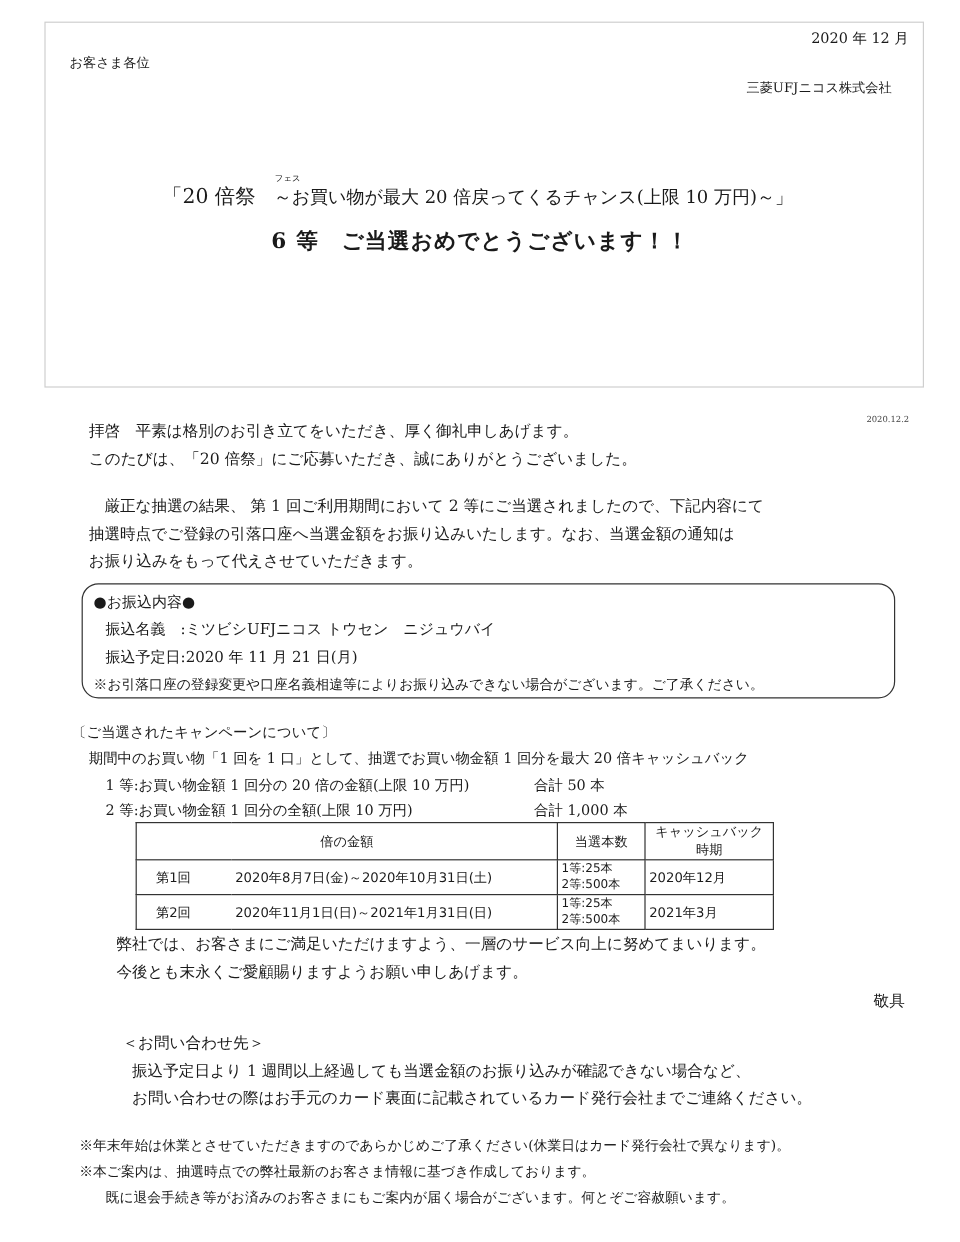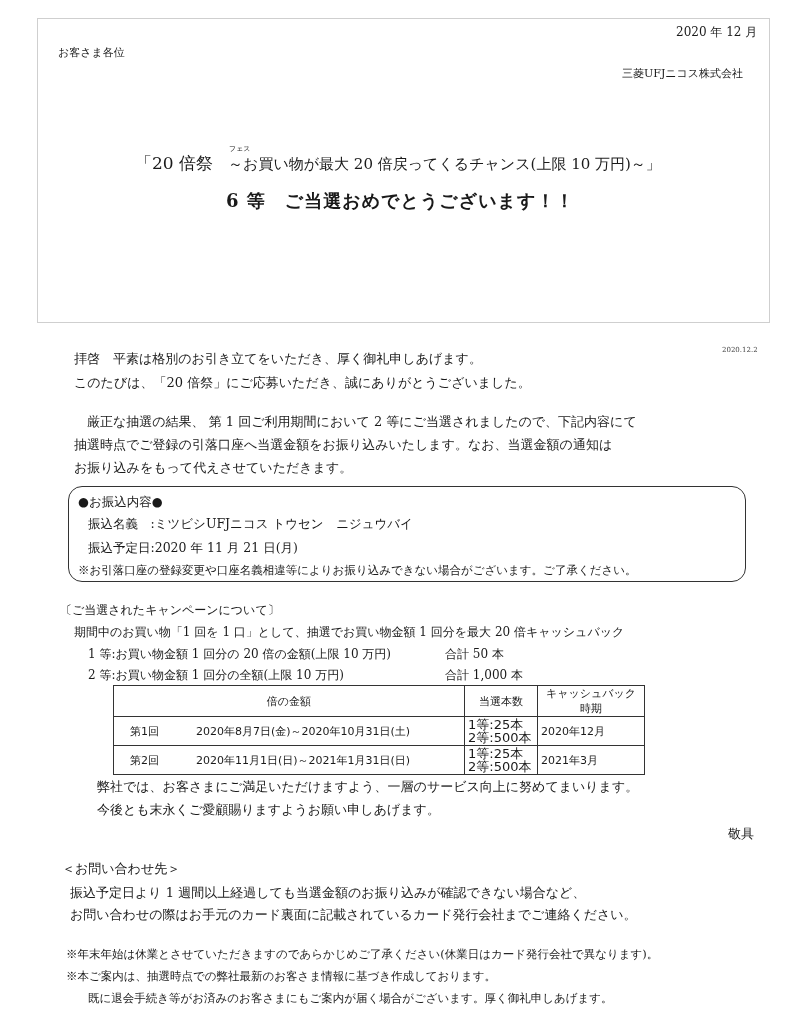--- a/index.html
+++ b/index.html
@@ -22,24 +22,24 @@
   .tb { font-size:12.5px; }
   .tb-note { font-size:11.5px; }
   .camp { font-size:12px; }
   table.periods { position:absolute; left:113px; top:685px; border-collapse:collapse;
                   font-family:"DejaVu Sans","Liberation Sans",sans-serif; font-size:11px; }
   table.periods td, table.periods th { border:1.5px solid #333; padding:0 3px; font-weight:normal; }
   table.periods th { height:16px; text-align:center; }
   table.periods td { height:28px; }
   .c-label { width:60px; padding-left:16px !important; }
   .c-range { width:265px;margin-left:20px; }
-  .c-count { width:66px; line-height:13px; font-size:13px; }
+  .c-count { width:66px; line-height:13px; font-size:10px; }
   .c-cash { width:100px; }
   .closing { font-size:13px;margin-left:23px; }
-  .contact { font-size:13px; }
+  .contact { font-size:13px;margin-left:40px; }
   .notes { font-size:11.5px; }
 </style>
 </head>
 <body>
 
 <div class="header-box"></div>
 <div class="abs date-top">2020 年 12 月</div>
 <div class="abs addressee">お客さま各位</div>
 <div class="abs company">三菱UFJニコス株式会社</div>
 <div class="ruby">フェス</div>
@@ -99,13 +99,13 @@
 <div class="abs closing" style="left:74px; top:778px">弊社では、お客さまにご満足いただけますよう、一層のサービス向上に努めてまいります。</div>
 <div class="abs closing" style="left:74px; top:801px">今後とも末永くご愛顧賜りますようお願い申しあげます。</div>
 <div class="abs closing" style="left:705px; top:825px">敬具</div>
 
 <div class="abs contact" style="left:62px; top:860px">＜お問い合わせ先＞</div>
 <div class="abs contact" style="left:70px; top:884px">振込予定日より 1 週間以上経過しても当選金額のお振り込みが確認できない場合など、</div>
 <div class="abs contact" style="left:70px; top:906px">お問い合わせの際はお手元のカード裏面に記載されているカード発行会社までご連絡ください。</div>
 
 <div class="abs notes" style="left:66px; top:947px">※年末年始は休業とさせていただきますのであらかじめご了承ください(休業日はカード発行会社で異なります)。</div>
 <div class="abs notes" style="left:66px; top:969px">※本ご案内は、抽選時点での弊社最新のお客さま情報に基づき作成しております。</div>
-<div class="abs notes" style="left:88px; top:991px">既に退会手続き等がお済みのお客さまにもご案内が届く場合がございます。厚く御礼申しあげます。</div>
+<div class="abs notes" style="left:88px; top:991px">既に退会手続き等がお済みのお客さまにもご案内が届く場合がございます。何とぞご容赦願います。</div>
 
 </body></html>

